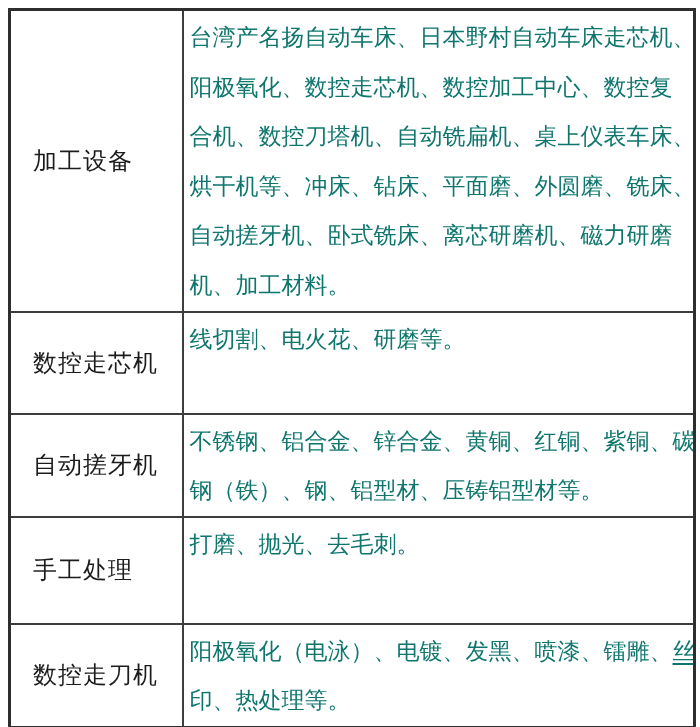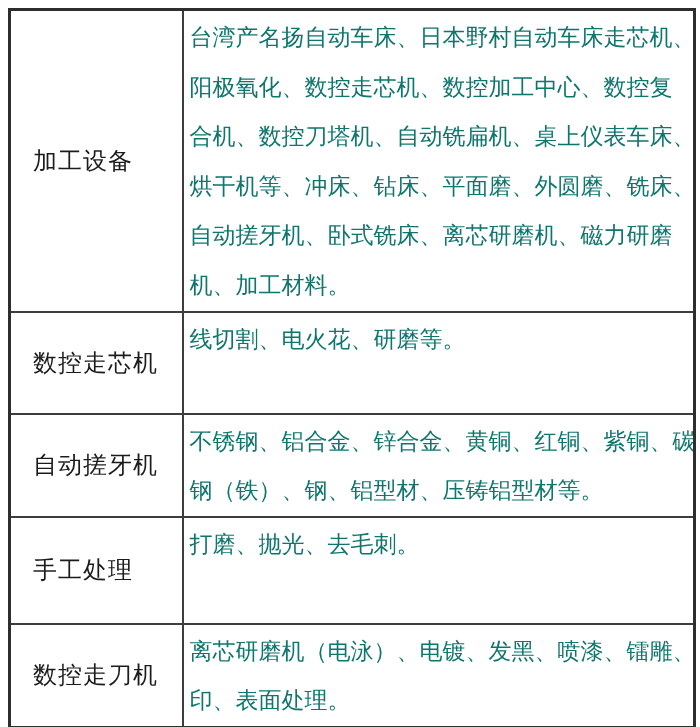--- a/index.html
+++ b/index.html
@@ -109,19 +109,19 @@
         </td>
         <td class="content-cell">
           <div class="text-line">打磨、抛光、去毛刺。</div>
         </td>
       </tr>
       <tr class="r5">
         <td class="label-cell">
           <span>数控走刀机</span>
         </td>
         <td class="content-cell">
-          <div class="text-line"><span>离芯研磨机（电泳）、电镀、发黑、喷漆、镭雕、</span><span class="underlined-char">丝</span></div>
-          <div class="text-line">印、表面处理。</div>
+          <div class="text-line"><span>阳极氧化（电泳）、电镀、发黑、喷漆、镭雕、</span><span class="underlined-char">丝</span></div>
+          <div class="text-line">印、热处理等。</div>
         </td>
       </tr>
     </tbody>
   </table>
 </div>
 
 </body></html>

